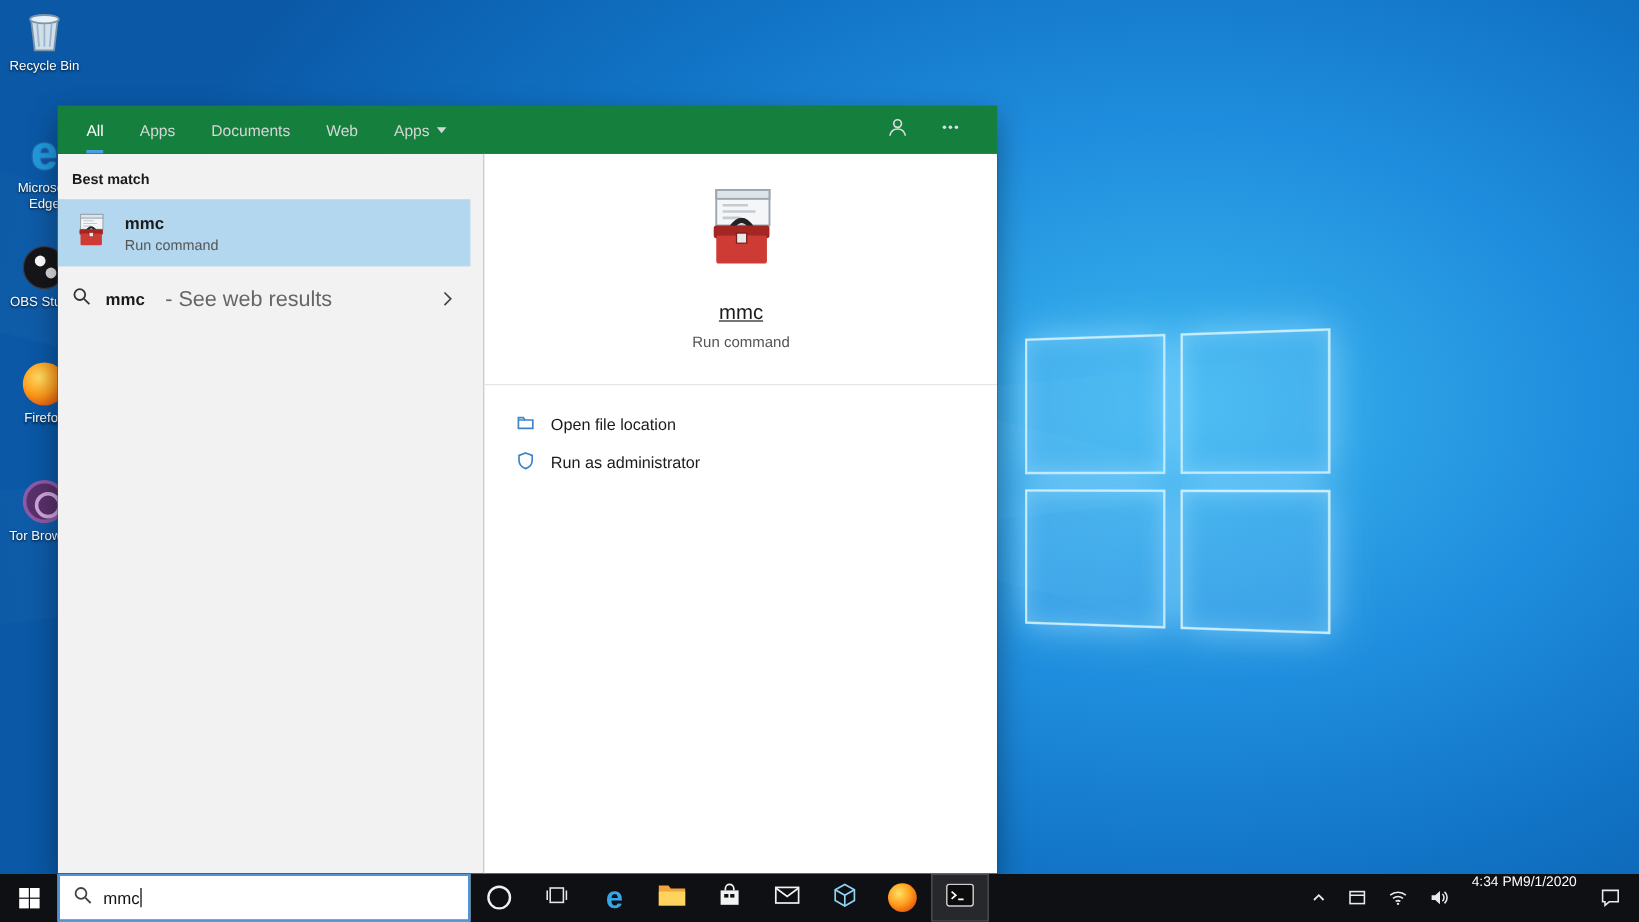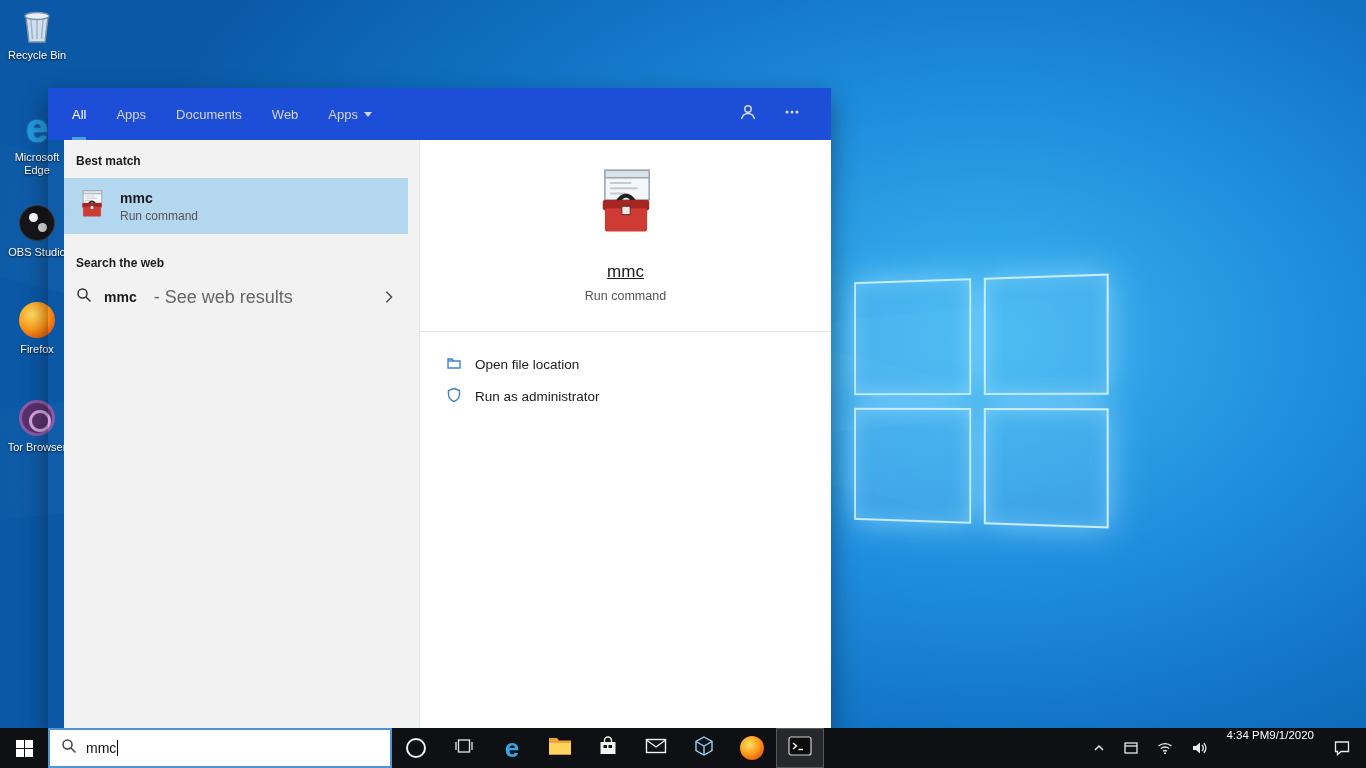--- a/index.html
+++ b/index.html
@@ -32,28 +32,28 @@
   .obs-circle { width:36px; height:36px; border-radius:50%; background:#16161a; border:1px solid #3a3a40; position:relative; }
   .obs-circle:before { content:""; position:absolute; left:9px; top:7px; width:9px; height:9px; background:#fff; border-radius:50%; }
   .obs-circle:after { content:""; position:absolute; left:18px; top:17px; width:9px; height:9px; background:#dcdcdc; border-radius:50%; }
   .ff-circle { width:36px; height:36px; border-radius:50%; background:radial-gradient(circle at 38% 35%, #ffe066 0%, #ff9d1c 45%, #e3560e 80%, #b63a12 100%); }
   .tor-circle { width:36px; height:36px; border-radius:50%; background:#59316b; border:3px solid #8e5aa8; position:relative; }
   .tor-circle:before { content:""; position:absolute; left:7px; top:7px; width:16px; height:16px; border-radius:50%; border:3px solid #cfa6e0; }
 
   
   .search-panel { position:absolute; left:48px; top:88px; width:783px; height:640px; z-index:20;
     display:flex; flex-direction:column; box-shadow:0 10px 24px rgba(0,0,0,.4); }
-  .panel-header { height:52px; background:#1d4ed8; display:flex; align-items:stretch; flex-shrink:0; }
+  .panel-header { height:40px; background:#15803d; display:flex; align-items:stretch; flex-shrink:0; }
   .tabs { display:flex; padding-left:24px; gap:30px; }
   .tab { display:flex; align-items:center; font-size:13px; color:#d6d6d6; border-bottom:3px solid transparent; padding-top:3px; cursor:pointer; }
   .tab.active { color:#fff; border-bottom-color:#4a9fdd; }
   .tab .dd { width:0; height:0; border-left:4px solid transparent; border-right:4px solid transparent; border-top:5px solid #d6d6d6; margin-left:6px; }
   .header-actions { margin-left:auto; display:flex; align-items:center; gap:26px; padding-right:30px; color:#ddd; }
 
-  .panel-body { flex:1; display:flex; background:#000000; overflow:hidden;margin-left:16px; }
+  .panel-body { flex:1; display:flex; background:#000000; overflow:hidden; }
   .left-pane { width:355px; flex-shrink:0; background:#f2f2f2; padding-top:14px; }
   .sec-header { font-size:12px; font-weight:bold; color:#1b1b1b; padding-left:12px; }
   .best-item { margin-top:10px; width:344px; height:56px; background:#b3d7ef; display:flex; align-items:center; padding-left:12px; gap:12px; cursor:pointer; }
   .best-item .t1 { font-size:14px; font-weight:bold; color:#1b1b1b; }
   .best-item .t2 { font-size:12px; color:#555; margin-top:3px; }
   .web-header { margin-top:22px; }
   .web-item { margin-top:6px; width:344px; height:42px; display:flex; align-items:center; padding:0 12px; gap:12px; color:#333; cursor:pointer; }
   .web-item .q { font-size:14px; font-weight:bold; color:#1b1b1b; }
   .web-item .suffix { font-size:18px; color:#666; margin-left:5px; }
   .web-item .chev { margin-left:auto; color:#444; display:flex; }
@@ -192,21 +192,20 @@
               <rect x="16" y="38" width="40" height="22" rx="2" fill="#ce3a34"></rect>
               <rect x="32" y="36" width="8" height="8" fill="#e8e8e8" stroke="#7c1f1c"></rect>
             </svg>
           </span>
           <div>
             <div class="t1">mmc</div>
             <div class="t2">Run command</div>
           </div>
         </div>
 
-        <div class="sec-header web-header">Search the web</div>
 
         <div class="web-item">
           <span>
             <svg width="16" height="16" viewBox="0 0 16 16" fill="none" stroke="#333" stroke-width="1.5">
               <circle cx="6.5" cy="6.5" r="4.5"></circle>
                 <line x1="10" y1="10" x2="14.5" y2="14.5"></line>
             </svg>
           </span>
           <span class="q">mmc</span>
           <span class="suffix">- See web results</span>

